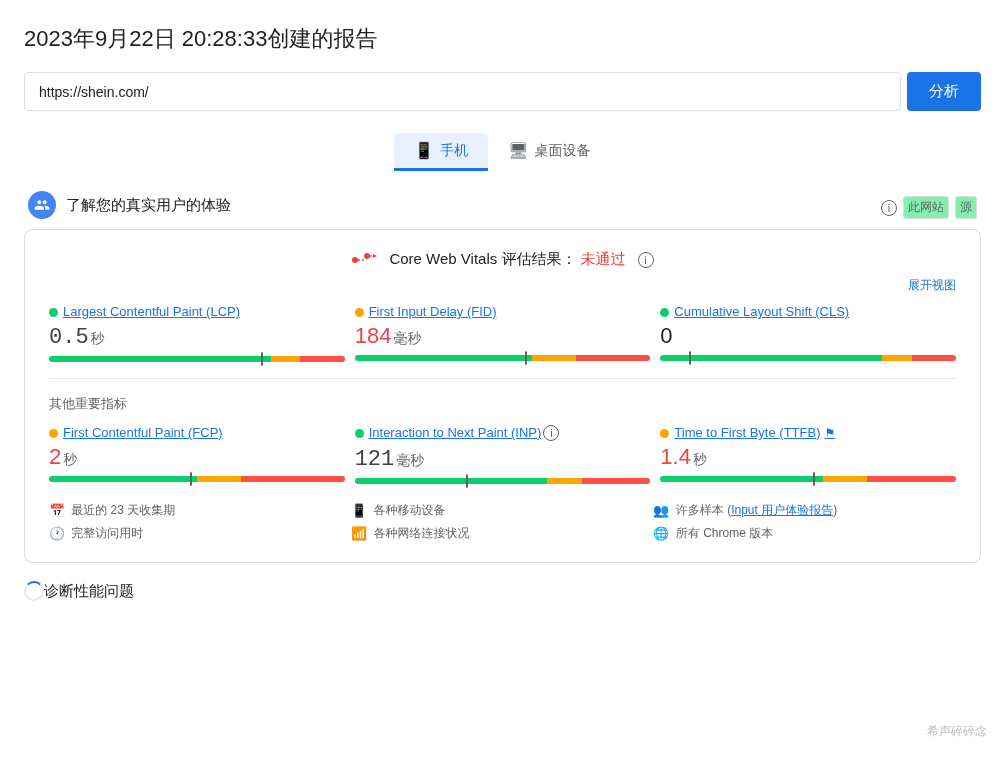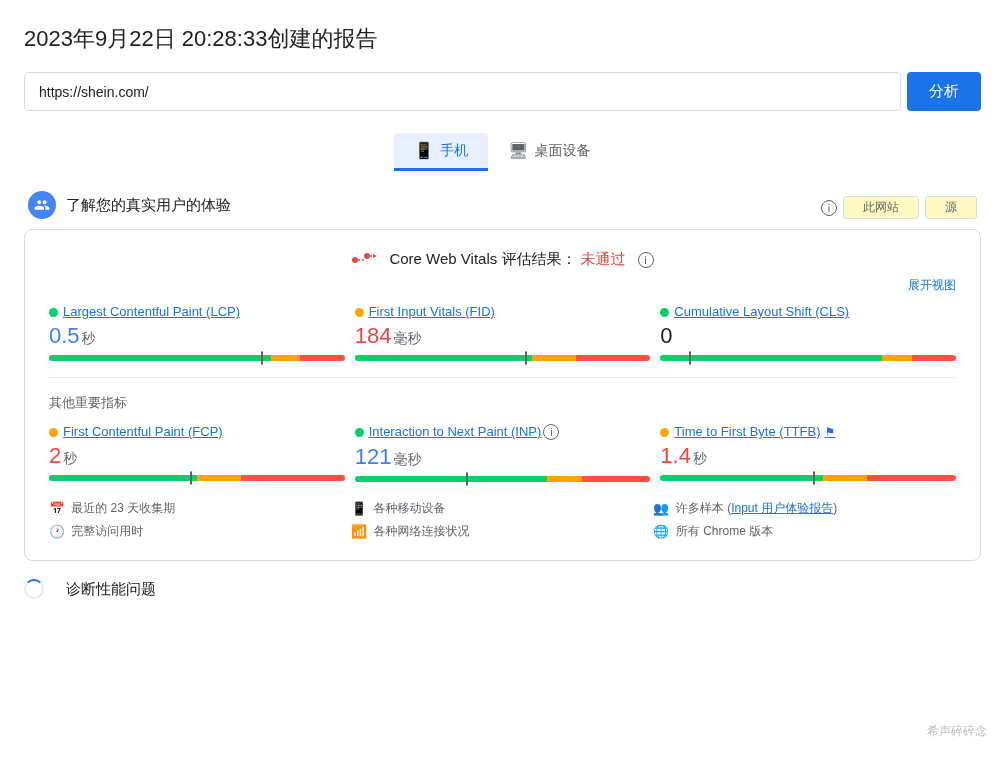--- a/index.html
+++ b/index.html
@@ -101,25 +101,25 @@
       color: #202124;
     }
     .section-header-right {
       display: flex;
       align-items: center;
       gap: 6px;
     }
     .tag-btn {
       border: 1px solid #dadce0;
       border-radius: 3px;
-      padding: 2px 19px;
+      padding: 2px 4px;
       font-size: 12px;
       color: #5f6368;
       cursor: pointer;
-      background: #fef9c3;
+      background: #86efac;
     }
     .main-card {
       border: 1px solid #dadce0;
       border-radius: 8px;
       background: #fff;
       padding: 20px 24px 20px 24px;
       margin-bottom: 0;
     }
     .cwv-header {
       display: flex;
@@ -169,21 +169,21 @@
       margin-right: 5px;
       vertical-align: middle;
     }
     .dot-green { background: #0cce6b; }
     .dot-orange { background: #ffa400; }
     .metric-value {
       font-size: 22px;
       font-weight: 400;
       margin-bottom: 6px;
     }
-    .val-green { color: #3b82f6; }
+    .val-green { color: #404040; font-family: Liberation Mono, monospace; }
     .val-orange { color: #ef4444; }
     .val-black { color: #202124; }
     .metric-unit {
       font-size: 14px;
       color: #5f6368;
       margin-left: 2px;
     }
     .progress-bar-container {
       width: 100%;
       height: 6px;
@@ -245,21 +245,21 @@
       color: #1a73e8;
       text-decoration: underline;
     }
     .footer-icon {
       font-size: 13px;
     }
     .diag-section {
       margin-top: 18px;
       display: flex;
       align-items: center;
-      gap: 22px;
+      gap: 0;
     }
     .diag-spinner {
       width: 20px;
       height: 20px;
       border: 2.5px solid #e8eaed;
       border-top-color: #1a73e8;
       border-radius: 50%;
       animation: spin 1s linear infinite;
     }
     @keyframes spin { to { transform: rotate(360deg); } }
@@ -368,21 +368,21 @@
           <div class="progress-bar-container">
             <div class="progress-track">
               <div class="seg-green" style="width: 75%;"></div>
               <div class="seg-orange" style="width: 10%;"></div>
               <div class="seg-red" style="width: 15%;"></div>
             </div>
             <div class="progress-marker" style="left: 72%;"></div>
           </div>
         </div>
         <div class="metric-col">
-          <div class="metric-label"><span class="metric-dot dot-orange"></span><a href="#">First Input Vitals (FID)</a></div>
+          <div class="metric-label"><span class="metric-dot dot-orange"></span><a href="#">First Input Delay (FID)</a></div>
           <div class="metric-value"><span class="val-orange">184</span><span class="metric-unit">毫秒</span></div>
           <div class="progress-bar-container">
             <div class="progress-track">
               <div class="seg-green" style="width: 60%;"></div>
               <div class="seg-orange" style="width: 15%;"></div>
               <div class="seg-red" style="width: 25%;"></div>
             </div>
             <div class="progress-marker" style="left: 58%;"></div>
           </div>
         </div>

